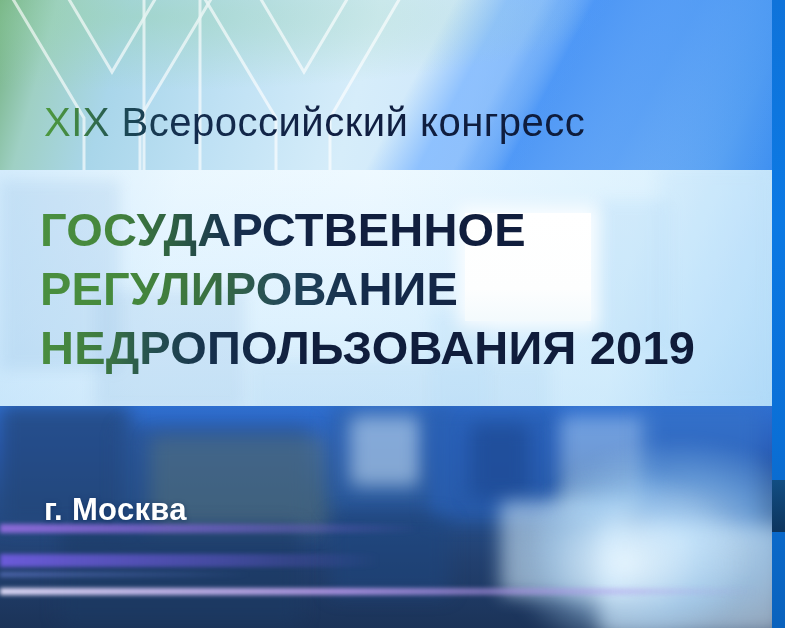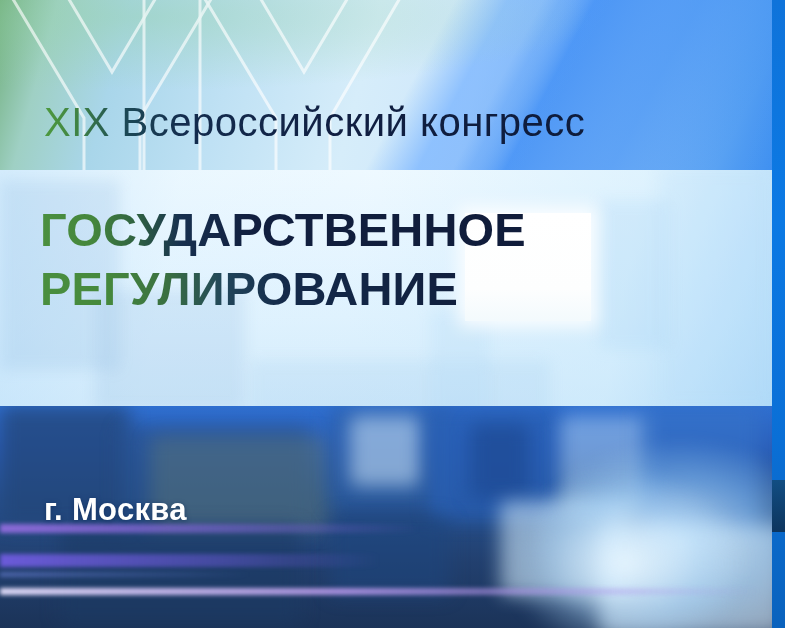--- a/index.html
+++ b/index.html
@@ -144,20 +144,21 @@
       <i style="left:250px;top:190px;width:300px;height:60px;background:rgba(140,190,230,.3);"></i>
       <i style="left:430px;top:140px;width:60px;height:110px;background:rgba(160,205,240,.35);"></i>
     </div>
   </div>
 
   <div class="screen-white"></div>
 
   <div class="headline">
     <span class="hl l1">ГОСУДАРСТВЕННОЕ</span>
     <span class="hl l2">РЕГУЛИРОВАНИЕ</span>
+    <span class="hl l3">НЕДРОПОЛЬЗОВАНИЯ 2019</span>
   </div>
 
   <div class="band-bot">
     <div class="bot-photo">
       <i style="left:0;top:0;width:130px;height:120px;background:rgba(35,70,120,.75);"></i>
       <i style="left:120px;top:20px;width:190px;height:110px;background:rgba(40,80,135,.6);"></i>
       <i style="left:150px;top:30px;width:180px;height:95px;background:rgba(95,120,115,.45);"></i>
       <i style="left:330px;top:0px;width:120px;height:100px;background:rgba(45,95,165,.6);"></i>
       <i style="left:350px;top:10px;width:70px;height:70px;background:rgba(205,230,250,.55);"></i>
       <i style="left:430px;top:0px;width:130px;height:115px;background:rgba(40,95,180,.75);"></i>

